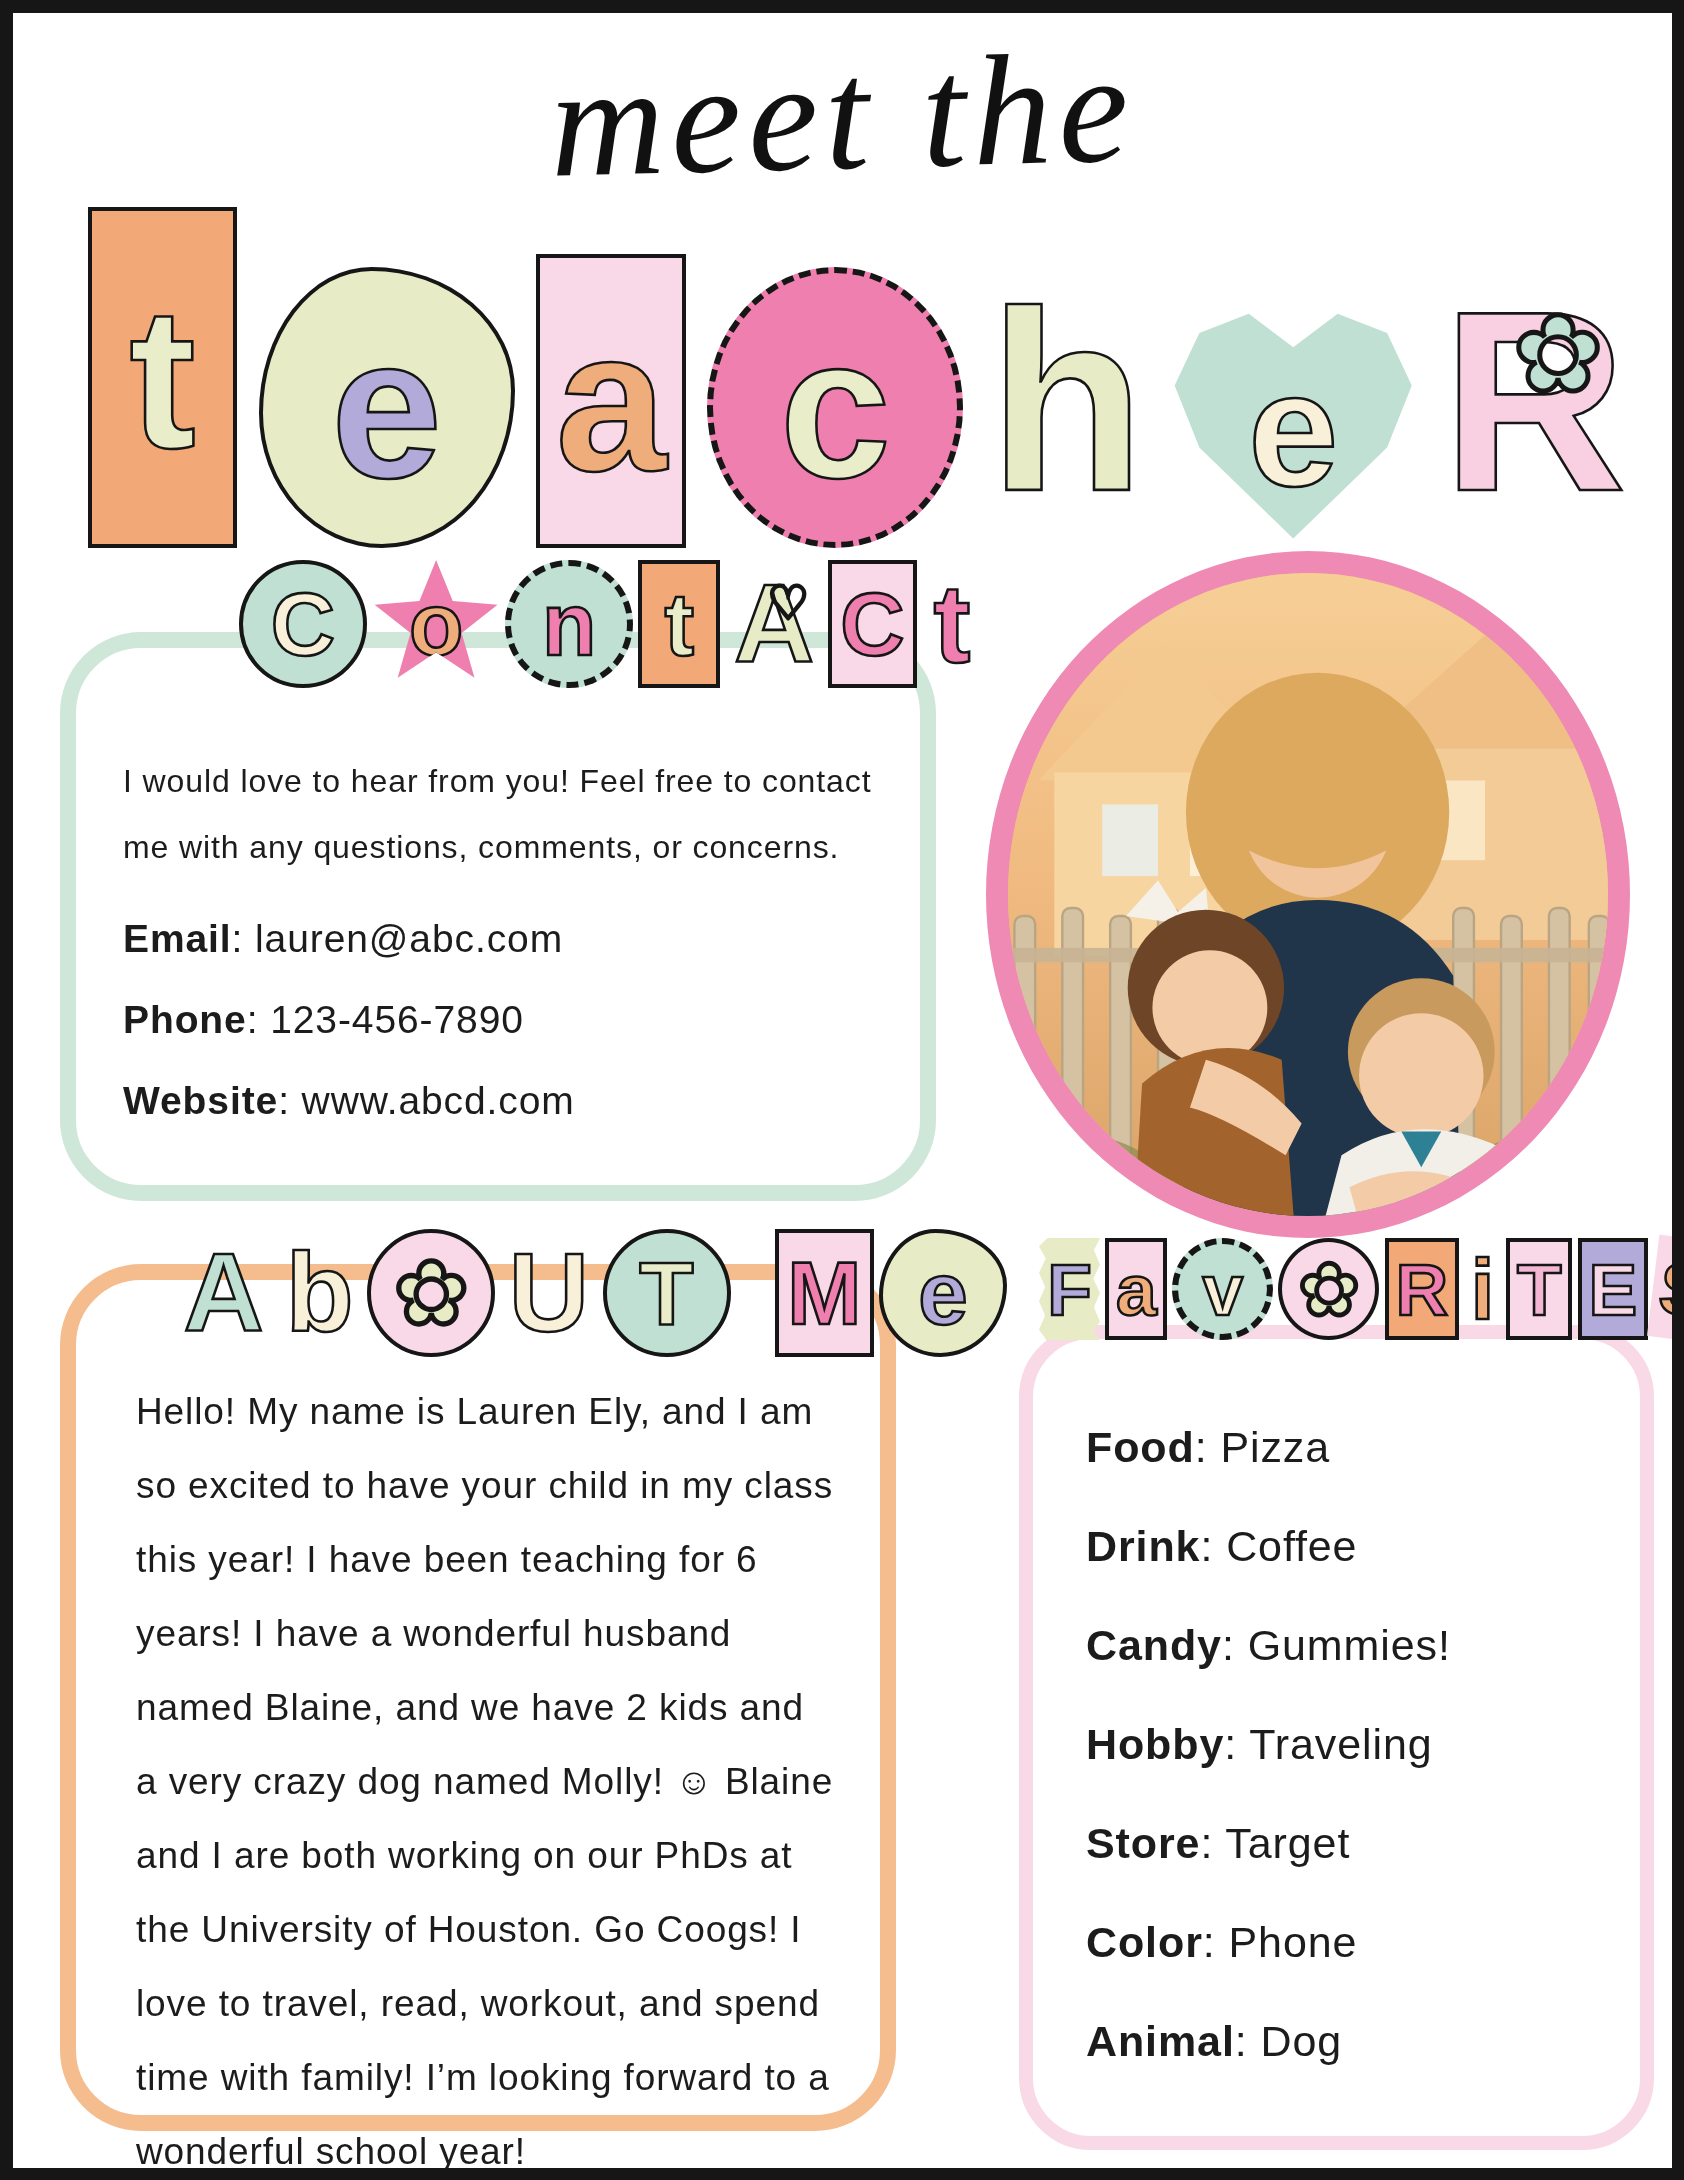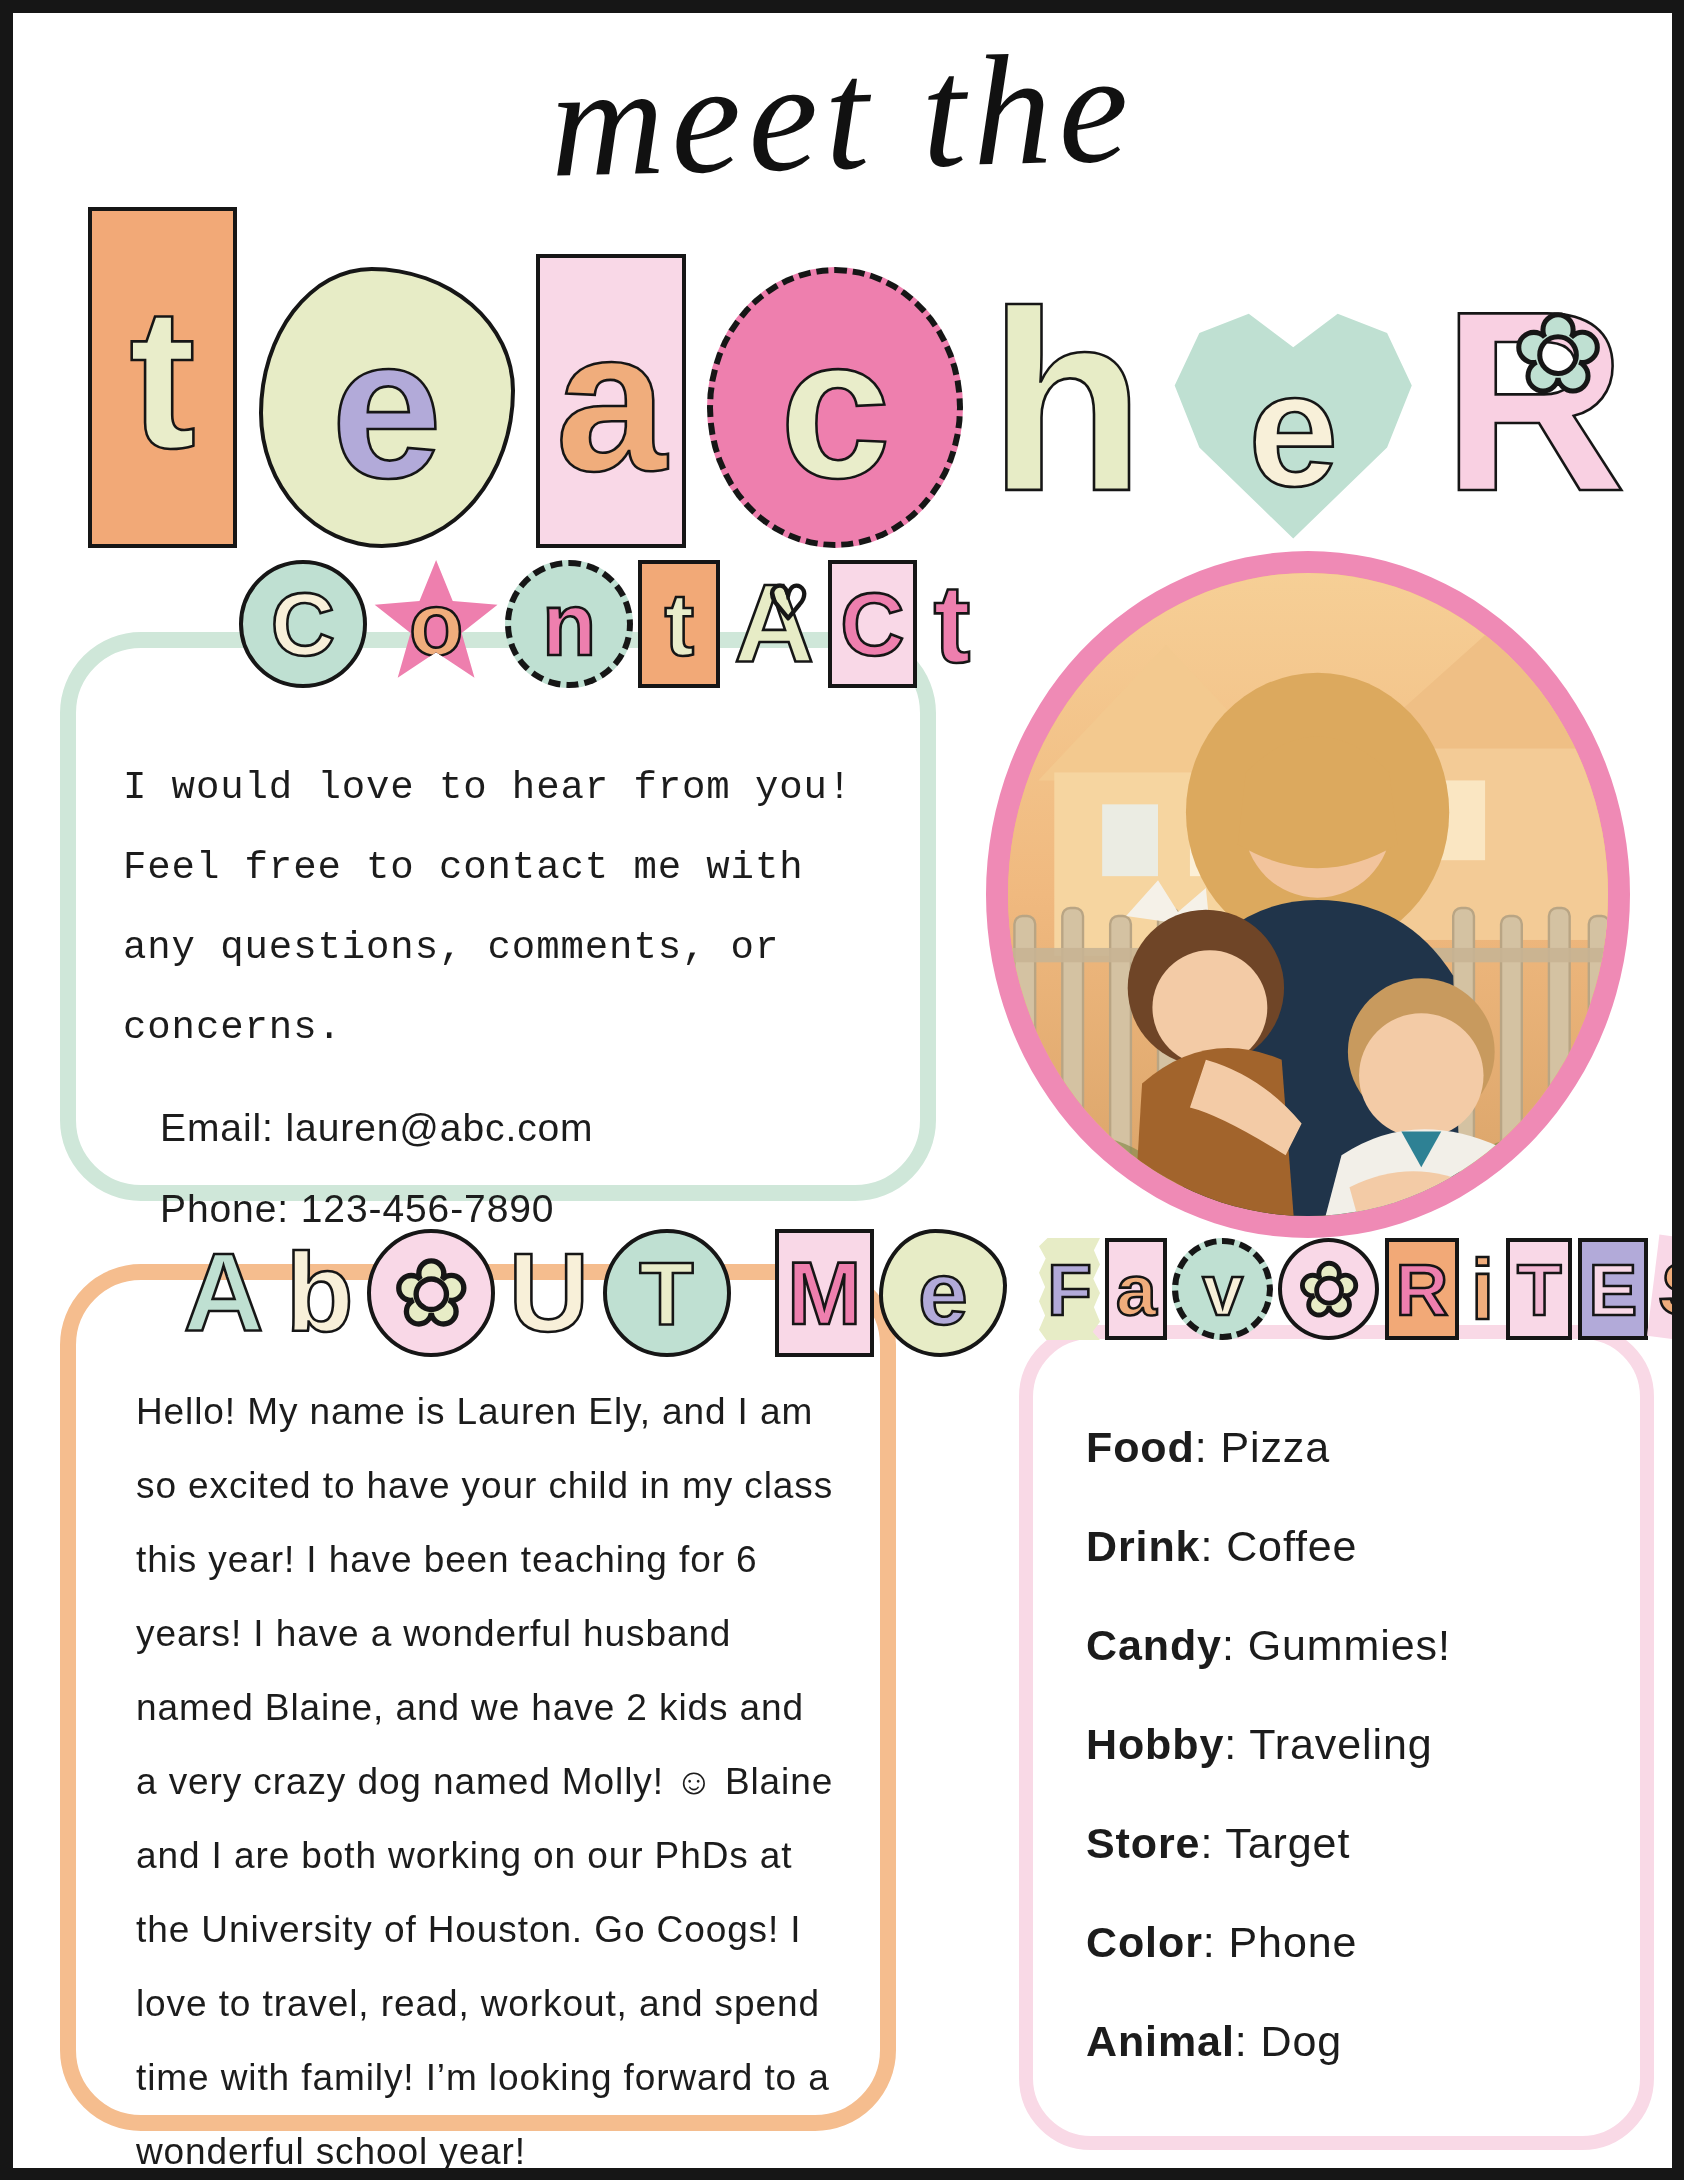--- a/index.html
+++ b/index.html
@@ -77,24 +77,24 @@
   .sec-heading .dl.space{min-width:34px;border:none;background:transparent;}
 
   
   .round-box{position:absolute;background:#fff;border-radius:81px;}
   .contact-box{
     left:47px;top:619px;width:876px;height:569px;
     border:16px solid var(--contact-border);
     padding:101px 47px 17px 47px;
   }
   .contact-heading{top:547px;left:226px;}
-  .contact-intro{font-size:39px;line-height:2.05;letter-spacing:0.9px;font-family:Liberation Mono, monospace;}
+  .contact-intro{font-size:32px;line-height:2.05;letter-spacing:0.9px;}
   .contact-fields{margin-top:25.6px;}
   .field-row{font-size:39px;margin-top:37px;letter-spacing:0.9px;}
-  .field-label{font-weight:normal;margin-left:37px;}
+  .field-label{font-weight:bold;}
   .field-colon{font-weight:normal;}
   .field-value{font-weight:normal;margin-top:32px;}
 
   
   .photo-wrap{
     position:absolute;left:973px;top:538px;width:644px;height:687px;
     border-radius:50%;border:22px solid var(--photo-ring);overflow:hidden;background:#f2b47c;
   }
   .photo-wrap svg{display:block;width:100%;height:100%;}
 

